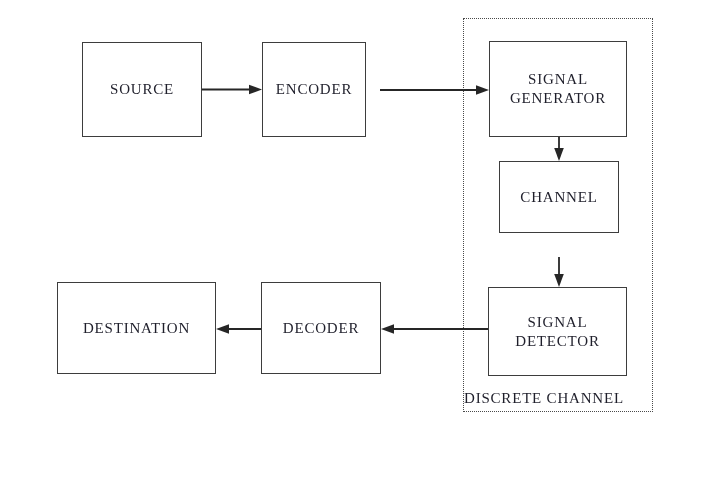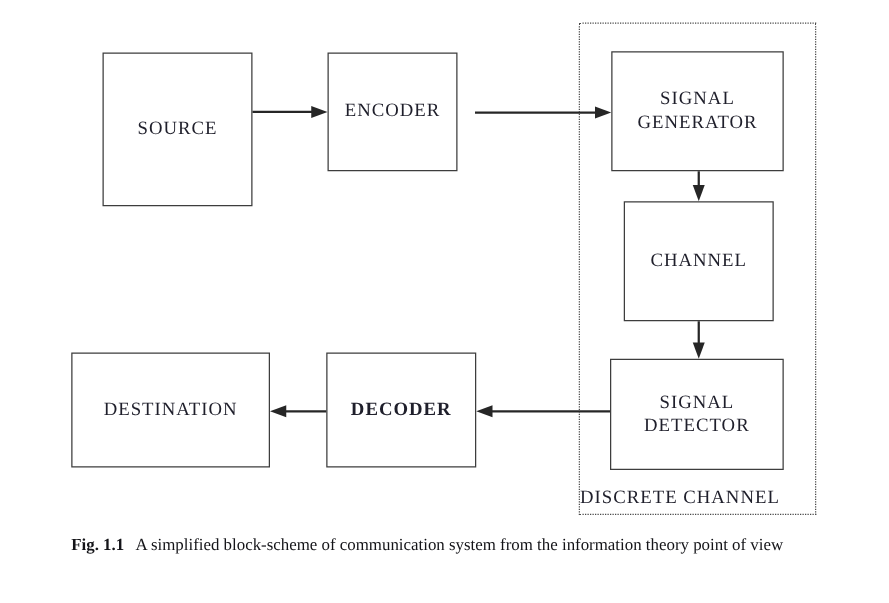--- a/index.html
+++ b/index.html
@@ -51,26 +51,26 @@
     background: #ffffff;
     display: flex;
     align-items: center;
     justify-content: center;
     text-align: center;
     font-size: 15px;
     letter-spacing: 0.8px;
     line-height: 1.25;
     white-space: pre-line;
   }
-  .b-source            { left: 82px;  top: 42px;  width: 120px; height: 123px; }
+  .b-source            { left: 82px;  top: 42px;  width: 120px; height: 95px; }
   .b-encoder           { left: 262px; top: 42px;  width: 104px; height: 95px; }
   .b-signal-generator  { left: 489px; top: 41px;  width: 138px; height: 96px; }
-  .b-channel           { left: 499px; top: 161px; width: 120px; height: 96px; }
+  .b-channel           { left: 499px; top: 161px; width: 120px; height: 72px; }
   .b-signal-detector   { left: 488px; top: 287px; width: 139px; height: 89px; }
-  .b-decoder           { left: 261px; top: 282px; width: 120px; height: 92px; font-weight: bold; }
+  .b-decoder           { left: 261px; top: 282px; width: 120px; height: 92px; }
   .b-destination       { left: 57px;  top: 282px; width: 159px; height: 92px; }
 
   .arrows {
     position: absolute;
     left: 0; top: 0;
     pointer-events: none;
   }
   .arrows line    { stroke: #262626; stroke-width: 1.8; }
   .arrows polygon { fill: #262626; }
 
@@ -150,16 +150,13 @@
         <polygon points="381,329 394,324.2 394,333.8"></polygon>
       </g>
 
       <g>
         <line x1="261" y1="329" x2="227" y2="329"></line>
         <polygon points="216,329 229,324.2 229,333.8"></polygon>
       </g>
     </svg>
   </div>
 
-  <div class="caption">
-    <span class="fig-label">Fig. 1.1</span><span>A simplified block-scheme of communication system from the information theory point of view</span>
-  </div>
 </div>
 
 </body></html>

